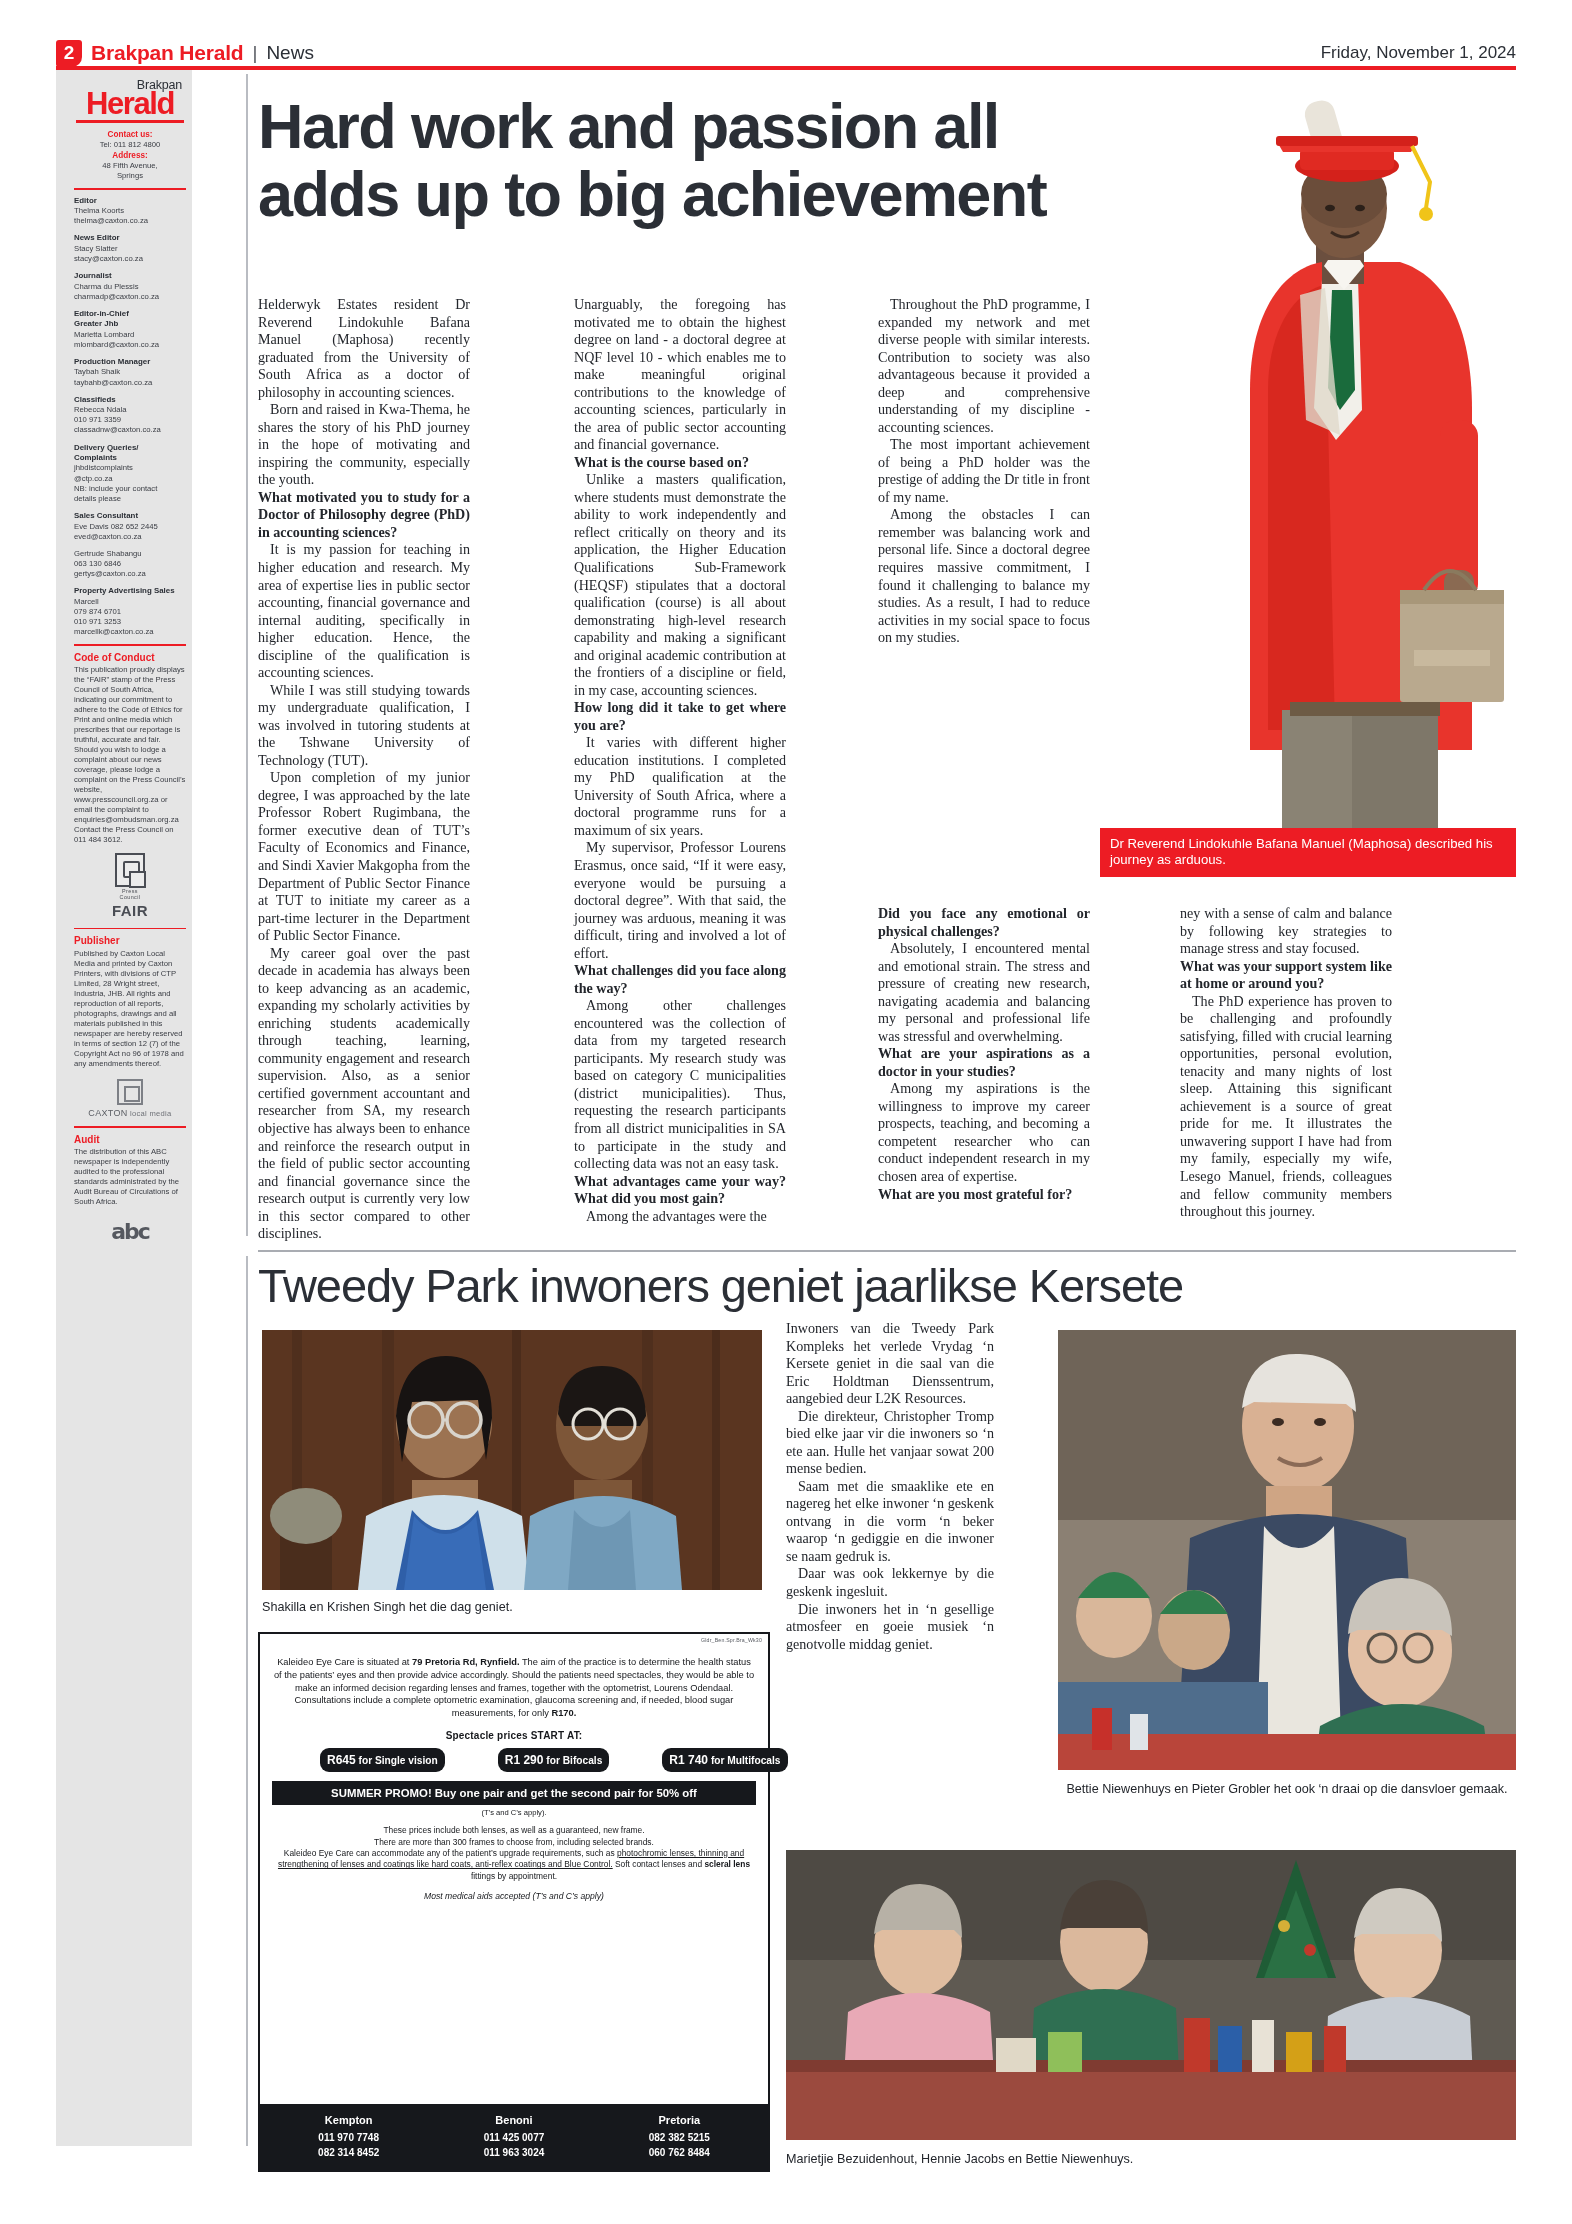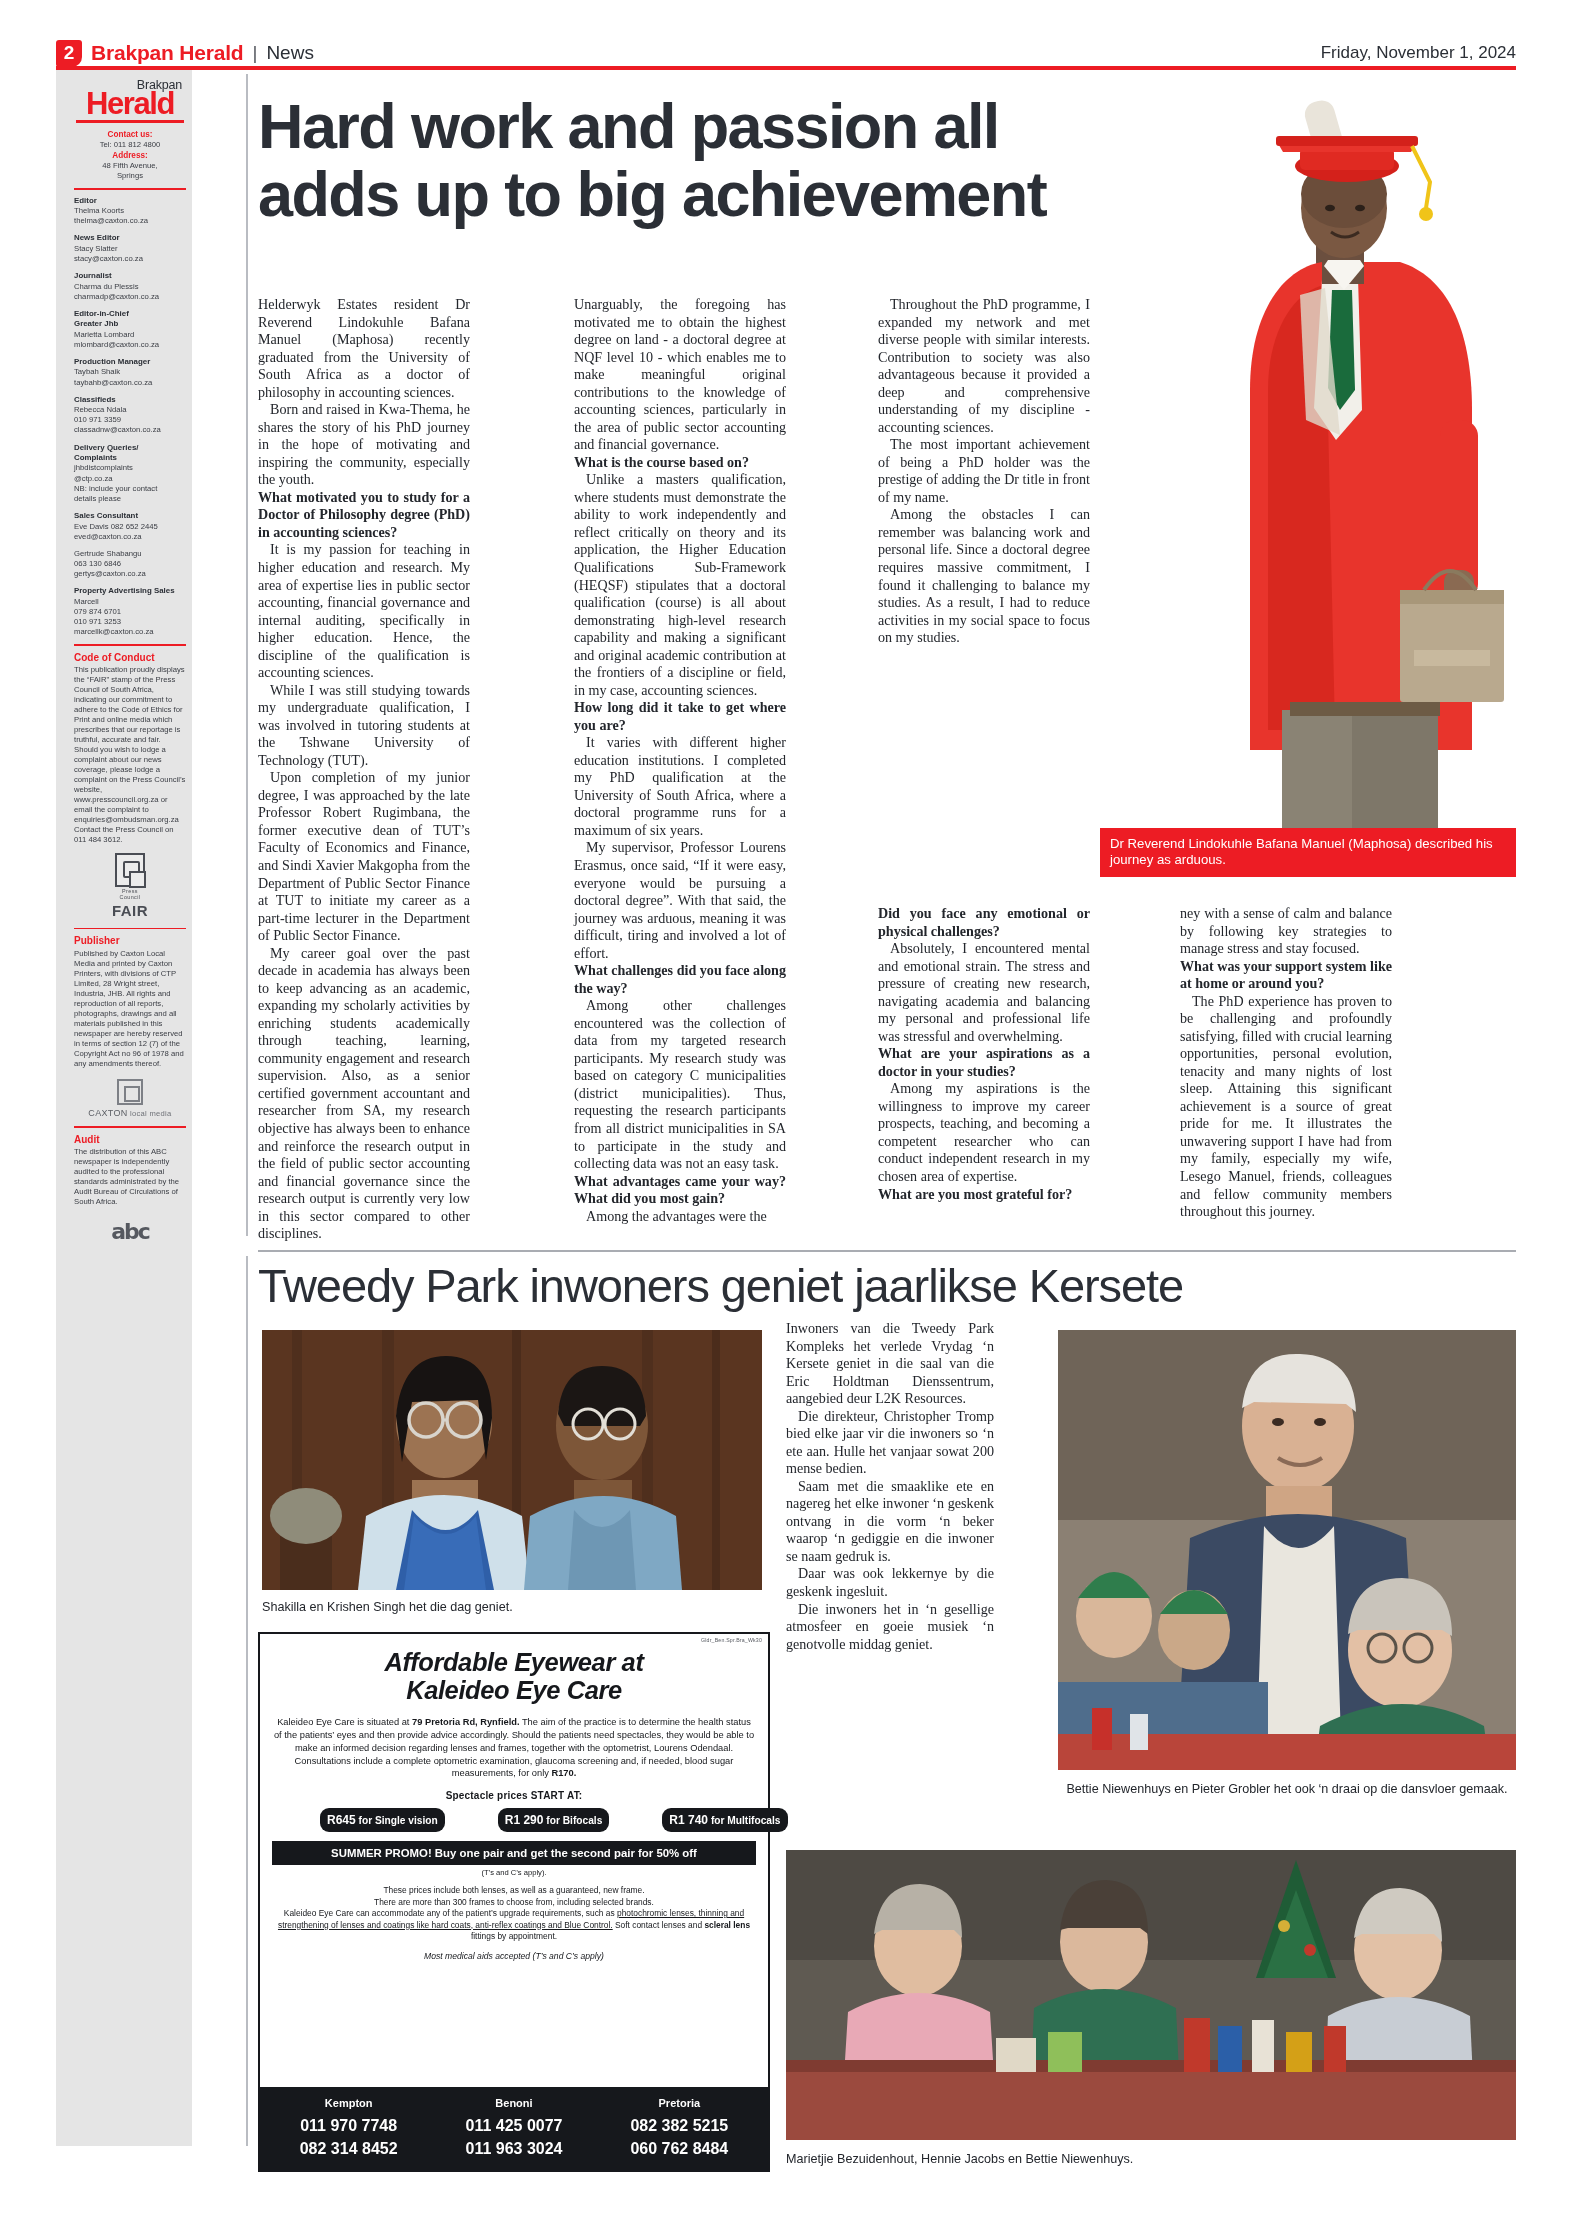--- a/index.html
+++ b/index.html
@@ -187,21 +187,21 @@
   .ad-fine {
     font-size: 8.4px; line-height: 1.36; text-align: center; margin-top: 8px; color:#16181c;
   }
   .ad-mid { text-align:center; font-size: 8.6px; font-style: italic; margin-top: 9px; }
   .ad-footer {
     position: absolute; left: 0; right: 0; bottom: 0; background: #16181c; color: #fff;
     display: flex; padding: 9px 6px 10px 6px;
   }
   .ad-branch { flex: 1; text-align: center; font-size: 10.4px; line-height: 1.45; }
   .ad-branch .bn { font-weight: bold; font-size: 11px; margin-bottom: 2px; }
-  .ad-branch .bp { font-weight: bold; font-size: 16px; }
+  .ad-branch .bp { font-weight: bold; font-size: 10px; }
 </style>
 </head>
 <body>
 
 <div class="page">
 
   <div class="masthead">
     <div class="pagenum">2</div>
     <div class="mast-title">Brakpan Herald</div>
     <div class="mast-sep">|</div>
@@ -522,24 +522,20 @@
   <div id="t1">
       <p class="noind">Inwoners van die Tweedy Park Kompleks het verlede Vrydag ‘n Kersete geniet in die saal van die Eric Holdtman Dienssentrum, aangebied deur L2K Resources.</p>
       <p class="">Die direkteur, Christopher Tromp bied elke jaar vir die inwoners so ‘n ete aan. Hulle het vanjaar sowat 200 mense bedien.</p>
       <p class="">Saam met die smaaklike ete en nagereg het elke inwoner ‘n geskenk ontvang in die vorm ‘n beker waarop ‘n gediggie en die inwoner se naam gedruk is.</p>
       <p class="">Daar was ook lekkernye by die geskenk ingesluit.</p>
       <p class="">Die inwoners het in ‘n gesellige atmosfeer en goeie musiek ‘n genotvolle middag geniet.</p>
     </div>
 
   <div class="ad">
     <div class="ad-code">Gldr_Ben.Spr.Bra_Wk30</div>
-    <div class="ad-title">
-      <div>Affordable Eyewear at</div>
-      <div>Kaleideo Eye Care</div>
-    </div>
     <div class="ad-body">
       <span>Kaleideo Eye Care is situated at </span><b>79 Pretoria Rd, Rynfield.</b><span> The aim of the practice is to determine the health status of the patients’ eyes and then provide advice accordingly. Should the patients need spectacles, they would be able to make an informed decision regarding lenses and frames, together with the optometrist, Lourens Odendaal. Consultations include a complete optometric examination, glaucoma screening and, if needed, blood sugar measurements, for only </span><b>R170.</b>
     </div>
     <div class="ad-prices-label">Spectacle prices START AT:</div>
     <div class="pricerow" id="price-row">
         <div class="pricebox"><span class="amt">R645</span><span> for Single vision</span></div>
         <div class="pricebox"><span class="amt">R1 290</span><span> for Bifocals</span></div>
         <div class="pricebox"><span class="amt">R1 740</span><span> for Multifocals</span></div>
       </div>
     <div class="promo">SUMMER PROMO! Buy one pair and get the second pair for 50% off</div>

